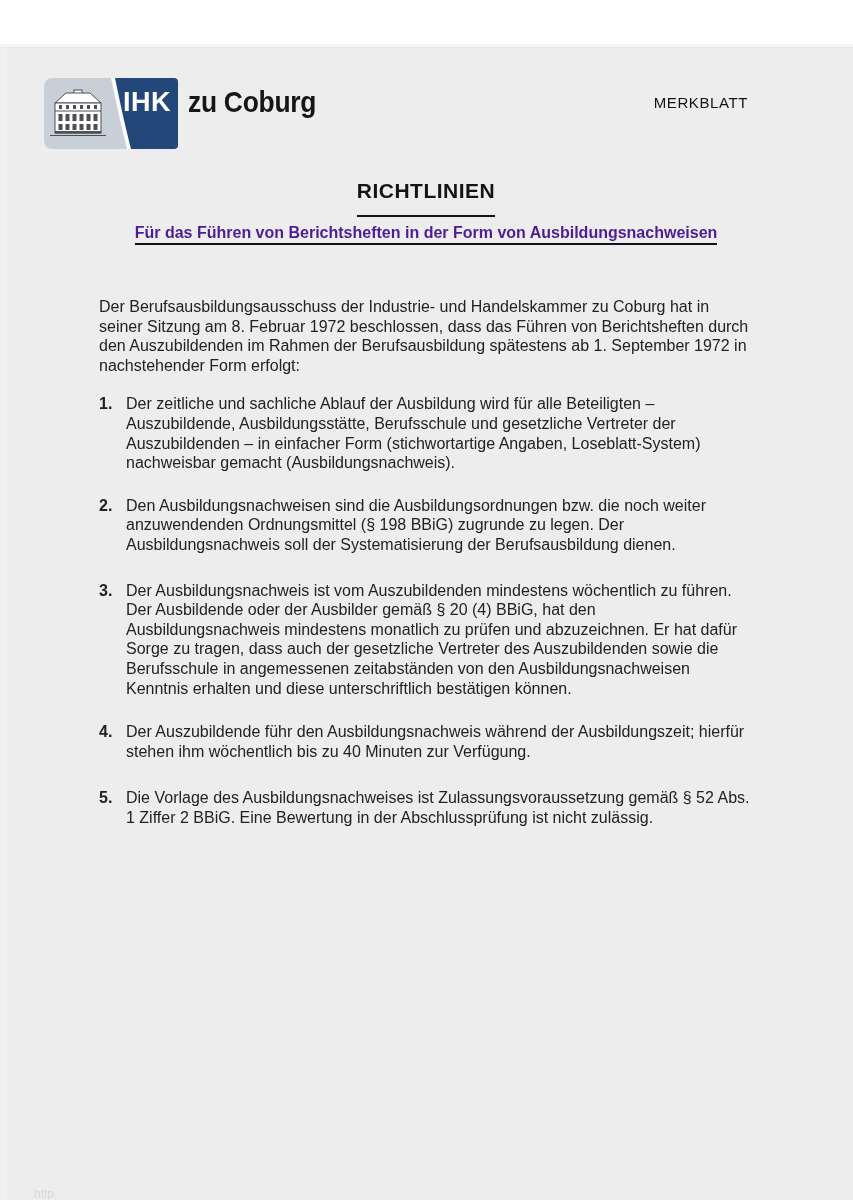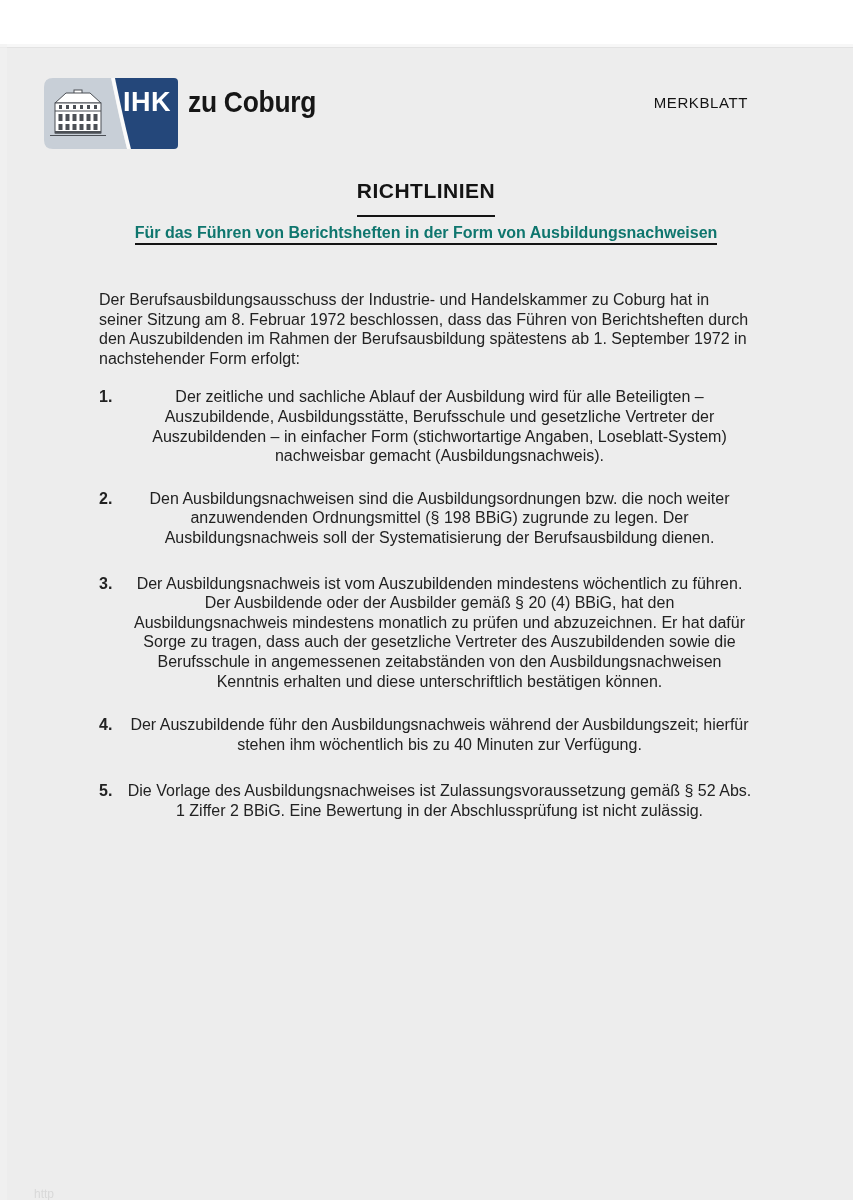--- a/index.html
+++ b/index.html
@@ -43,37 +43,37 @@
 
   
   .title-row { position:absolute; top:135px; left:99px; width:654px; text-align:center; }
   .title-row .u {
     display:inline-block; font-size:21px; font-weight:bold; letter-spacing:0.5px;
     border-bottom:2px solid #141414; padding-bottom:12px; color:#141414;
   }
   .subtitle-row { position:absolute; top:180px; left:99px; width:654px; text-align:center; }
   .subtitle-row .u {
     display:inline-block; font-size:16px; font-weight:bold;
-    border-bottom:2px solid #141414; padding-bottom:1px; color:#0f766e;
+    border-bottom:2px solid #141414; padding-bottom:1px; color:#4c1d95;
   }
 
   
   .content {
-    position:absolute; top:246px; left:99px; width:654px;
+    position:absolute; top:253px; left:99px; width:654px;
     font-size:16px; line-height:19.6px; color:#222222;
   }
   .intro { margin:0 0 19px 0; }
   .item { display:flex; }
   .item-1 { margin-bottom:23px; }
   .item-2 { margin-bottom:26px; }
   .item-3 { margin-bottom:24px; }
   .item-4 { margin-bottom:27px; }
   .item-5 { margin-bottom:0; }
   .item .num { flex:0 0 27px; font-weight:bold; }
-  .item .txt { width:627px;text-align:center; }
+  .item .txt { width:627px; }
 
   .watermark {
     position:absolute; left:34px; top:1143px;
     font-size:12px; color:#d9d9d9;
   }
 </style>
 </head>
 <body>
 
 <div class="page">

